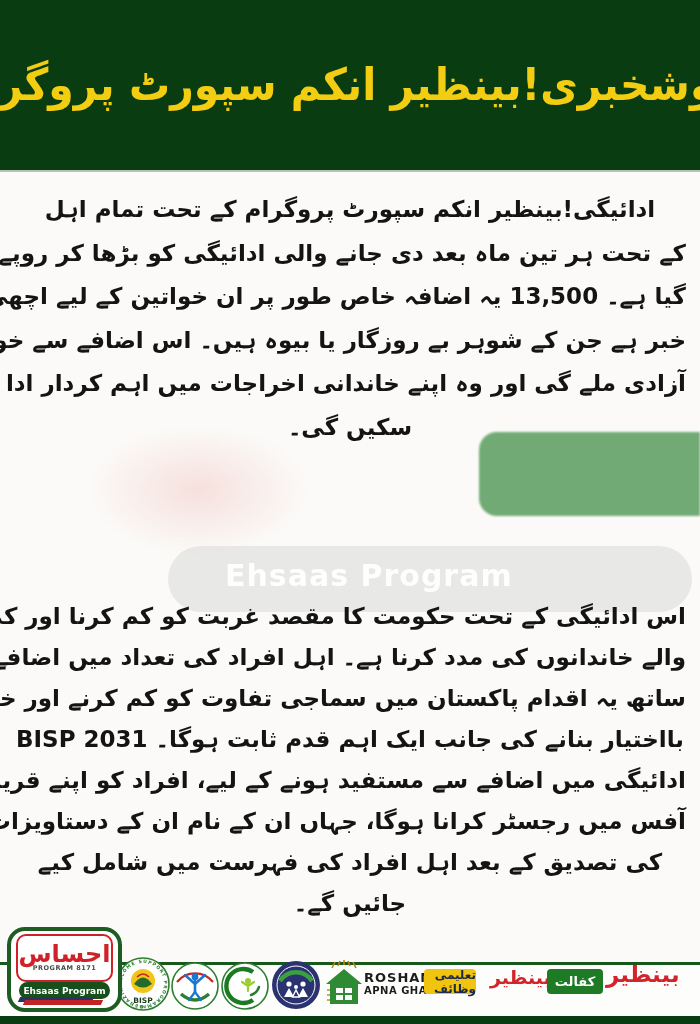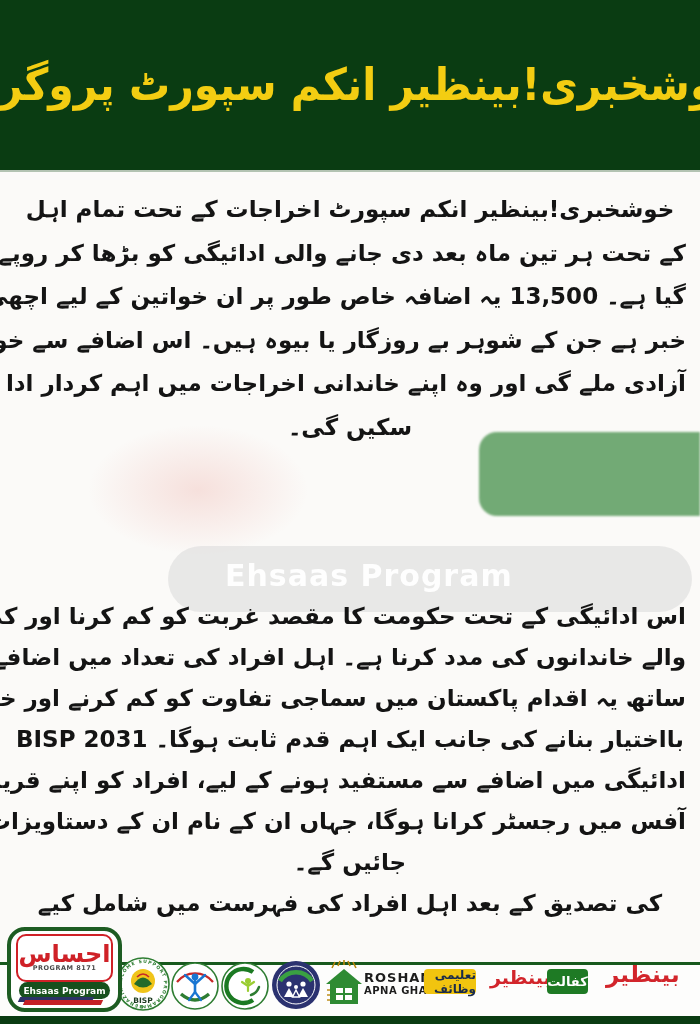--- a/index.html
+++ b/index.html
@@ -51,55 +51,55 @@
 
   .logo{position:absolute;z-index:5;}
   .roshan-text{position:absolute;left:364px;top:971px;z-index:5;line-height:1;}
   .roshan-text .l1{font-size:13px;font-weight:bold;color:#1d1d1d;letter-spacing:1px;}
   .roshan-text .l2{font-size:10px;font-weight:bold;color:#1d1d1d;letter-spacing:.5px;margin-top:2px;}
 
   .badge{position:absolute;z-index:5;direction:rtl;font-weight:bold;border-radius:4px;
          display:flex;align-items:center;justify-content:center;}
   .badge-taleemi{left:424px;top:969px;width:52px;height:25px;background:#f1c40f;color:#1a2b4a;font-size:12px;}
   .badge-benazir1{left:490px;top:966px;color:#d2252b;font-size:19px;background:none;}
-  .badge-kafalat{left:547px;top:969px;width:41px;height:25px;background:#1e7a24;color:#fff;font-size:13px;}
+  .badge-kafalat{left:547px;top:969px;width:56px;height:25px;background:#1e7a24;color:#fff;font-size:13px;}
   .badge-benazir2{left:606px;top:961px;color:#d2252b;font-size:23px;background:none;}
 </style>
 </head>
 <body>
 
 <div class="poster">
 
   <div class="header">
     <div class="title">خوشخبری!بینظیر انکم سپورٹ پروگرام</div>
   </div>
 
   <div class="wm wm-red"></div>
   <div class="wm wm-green"></div>
   <div class="wm wm-band"></div>
   <div class="wm wm-label">Ehsaas Program</div>
 
   <div class="para para1">
-    <span class="line">خوشخبری!بینظیر انکم سپورٹ اخراجات کے تحت تمام اہل</span>
+    <span class="line">ادائیگی!بینظیر انکم سپورٹ پروگرام کے تحت تمام اہل</span>
     <span class="line">کے تحت ہر تین ماہ بعد دی جانے والی ادائیگی کو بڑھا کر روپے کر دیا</span>
     <span class="line">گیا ہے۔ 13,500 یہ اضافہ خاص طور پر ان خواتین کے لیے اچھی</span>
     <span class="line">خبر ہے جن کے شوہر بے روزگار یا بیوہ ہیں۔ اس اضافے سے خواتین کو مالی</span>
     <span class="line">آزادی ملے گی اور وہ اپنے خاندانی اخراجات میں اہم کردار ادا کر</span>
     <span class="line">سکیں گی۔</span>
   </div>
 
   <div class="para para2">
     <span class="line">اس ادائیگی کے تحت حکومت کا مقصد غربت کو کم کرنا اور کم آمدنی</span>
     <span class="line">والے خاندانوں کی مدد کرنا ہے۔ اہل افراد کی تعداد میں اضافے کے</span>
     <span class="line">ساتھ یہ اقدام پاکستان میں سماجی تفاوت کو کم کرنے اور خواتین کو</span>
     <span class="line">بااختیار بنانے کی جانب ایک اہم قدم ثابت ہوگا۔ BISP 2031</span>
     <span class="line">ادائیگی میں اضافے سے مستفید ہونے کے لیے، افراد کو اپنے قریبی</span>
     <span class="line">آفس میں رجسٹر کرانا ہوگا، جہاں ان کے نام ان کے دستاویزات BISP</span>
+    <span class="line">کی تصدیق کے بعد اہل افراد کی فہرست میں شامل کیے</span>
     <span class="line">جائیں گے۔</span>
-    <span class="line">کی تصدیق کے بعد اہل افراد کی فہرست میں شامل کیے</span>
   </div>
 
   <div class="strip"></div>
   <div class="bottombar"></div>
 
   <div class="ehsaas-card">
     <div class="ehsaas-frame">
       <div class="ehsaas-urdu">احساس</div>
       <div class="ehsaas-prog">PROGRAM 8171</div>
     </div>

